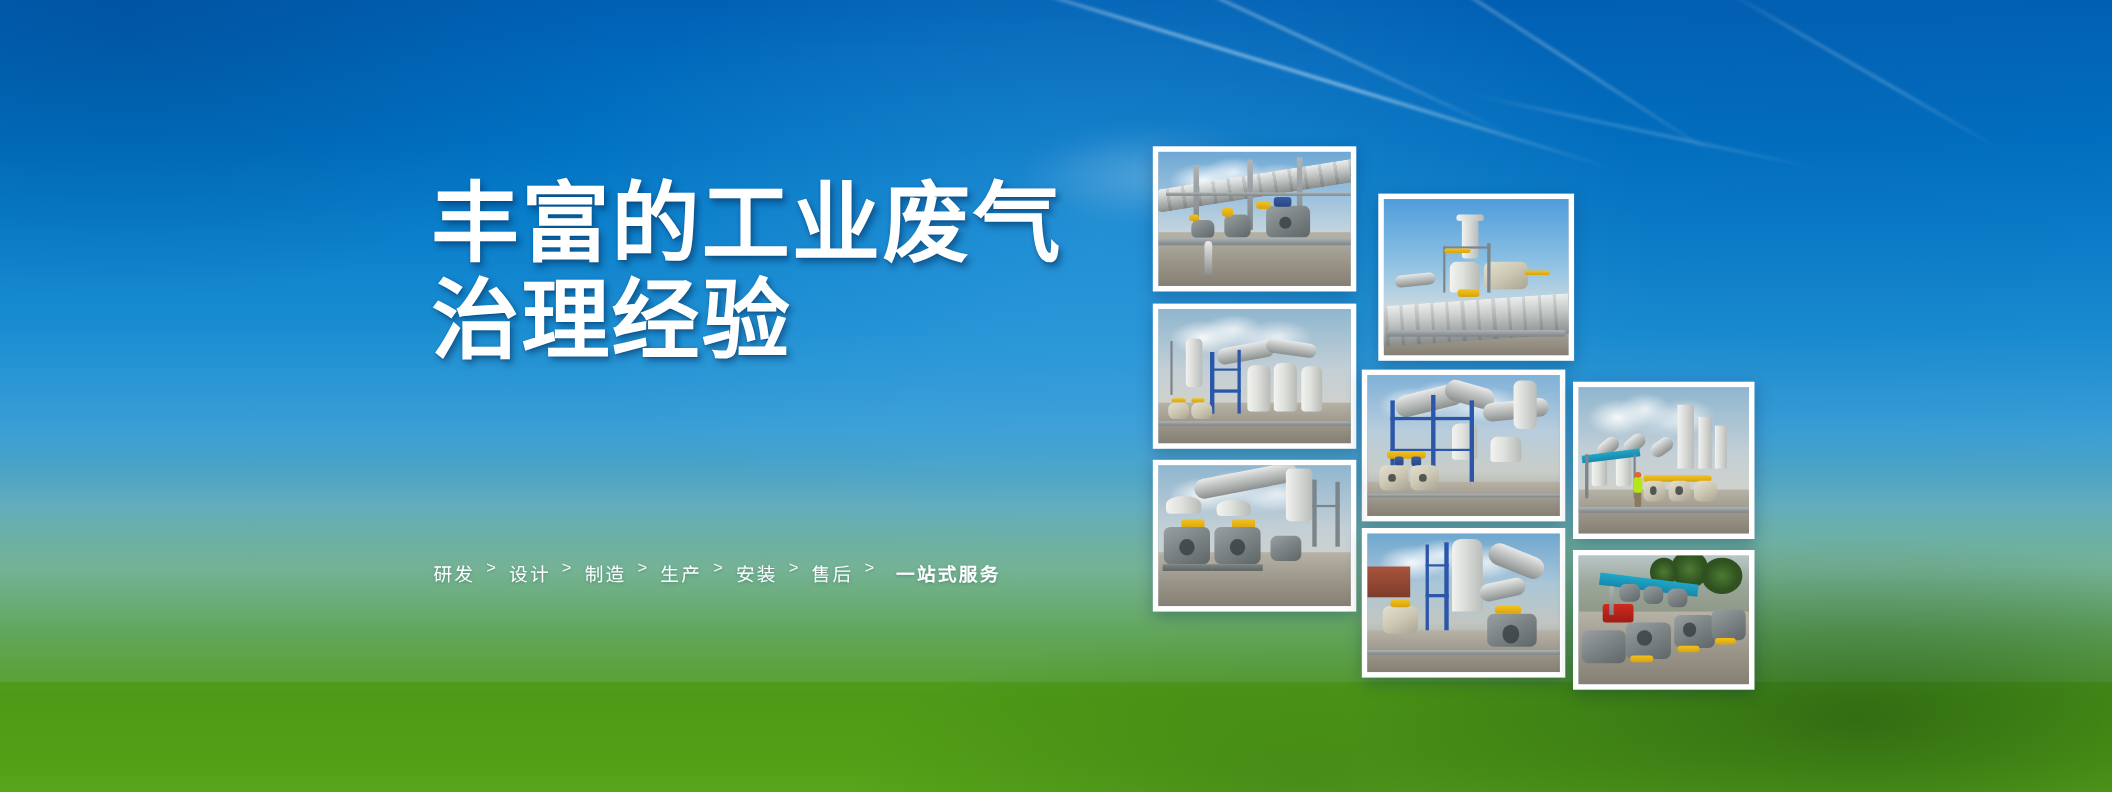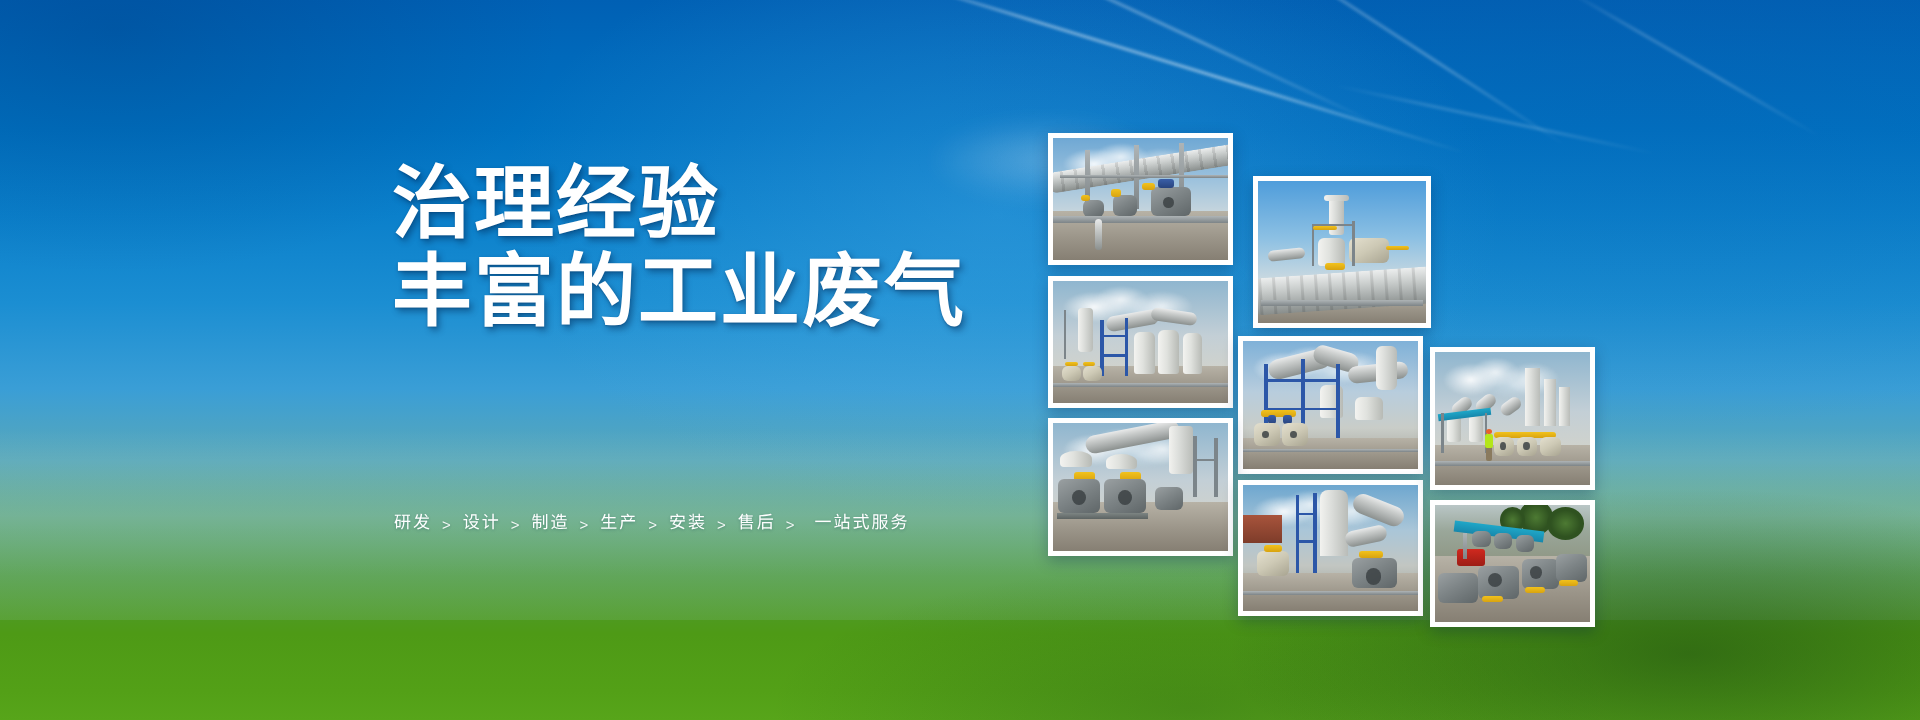--- a/index.html
+++ b/index.html
@@ -77,27 +77,27 @@
 
   .subtitle{
     position:absolute; left:394px; top:449px;
     color:#ffffff; font-size:37px; font-weight:normal; letter-spacing:3px;
     white-space:nowrap;
     text-shadow:1px 2px 4px rgba(0,50,80,0.30);
   }
 
   .steps{
     position:absolute; left:393px; top:508px;
-    display:flex; align-items:flex-end; white-space:nowrap;
+    display:flex; align-items:flex-start; white-space:nowrap;
     color:#ffffff; font-size:17px; letter-spacing:2px;
     text-shadow:0 1px 3px rgba(0,50,70,0.30);
   }
   .steps .step{ padding:0 1px; }
   .steps .sep{ padding:0 9px; opacity:.92; font-size:15px; }
-  .steps .step.last{ margin-left:8px; }
+  .steps .step.last{ margin-left:8px;font-weight:bold; }
 
   
   .collage{ position:absolute; left:0; top:0; width:1920px; height:720px; }
   .photo{
     position:absolute; background:#ffffff; padding:5px;
     box-shadow:0 5px 14px rgba(0,30,70,0.30);
     overflow:hidden;
   }
   .photo .inner{ position:relative; width:100%; height:100%; overflow:hidden; background:#9fb3bf; }
 
@@ -171,22 +171,22 @@
   <div class="contrail ct2"></div>
   <div class="contrail ct3"></div>
   <div class="contrail ct4"></div>
   <div class="contrail ct5"></div>
   <div class="haze"></div>
   <div class="ground-shade"></div>
 
   <div class="copy">
 
     <div class="headline">
+      <span class="ln">丰富的工业废气</span>
       <span class="ln">治理经验</span>
-      <span class="ln">丰富的工业废气</span>
     </div>
 
 
     <div class="steps">
       <span class="step">研发</span>
       <span class="sep">&gt;</span>
       <span class="step">设计</span>
       <span class="sep">&gt;</span>
       <span class="step">制造</span>
       <span class="sep">&gt;</span>

